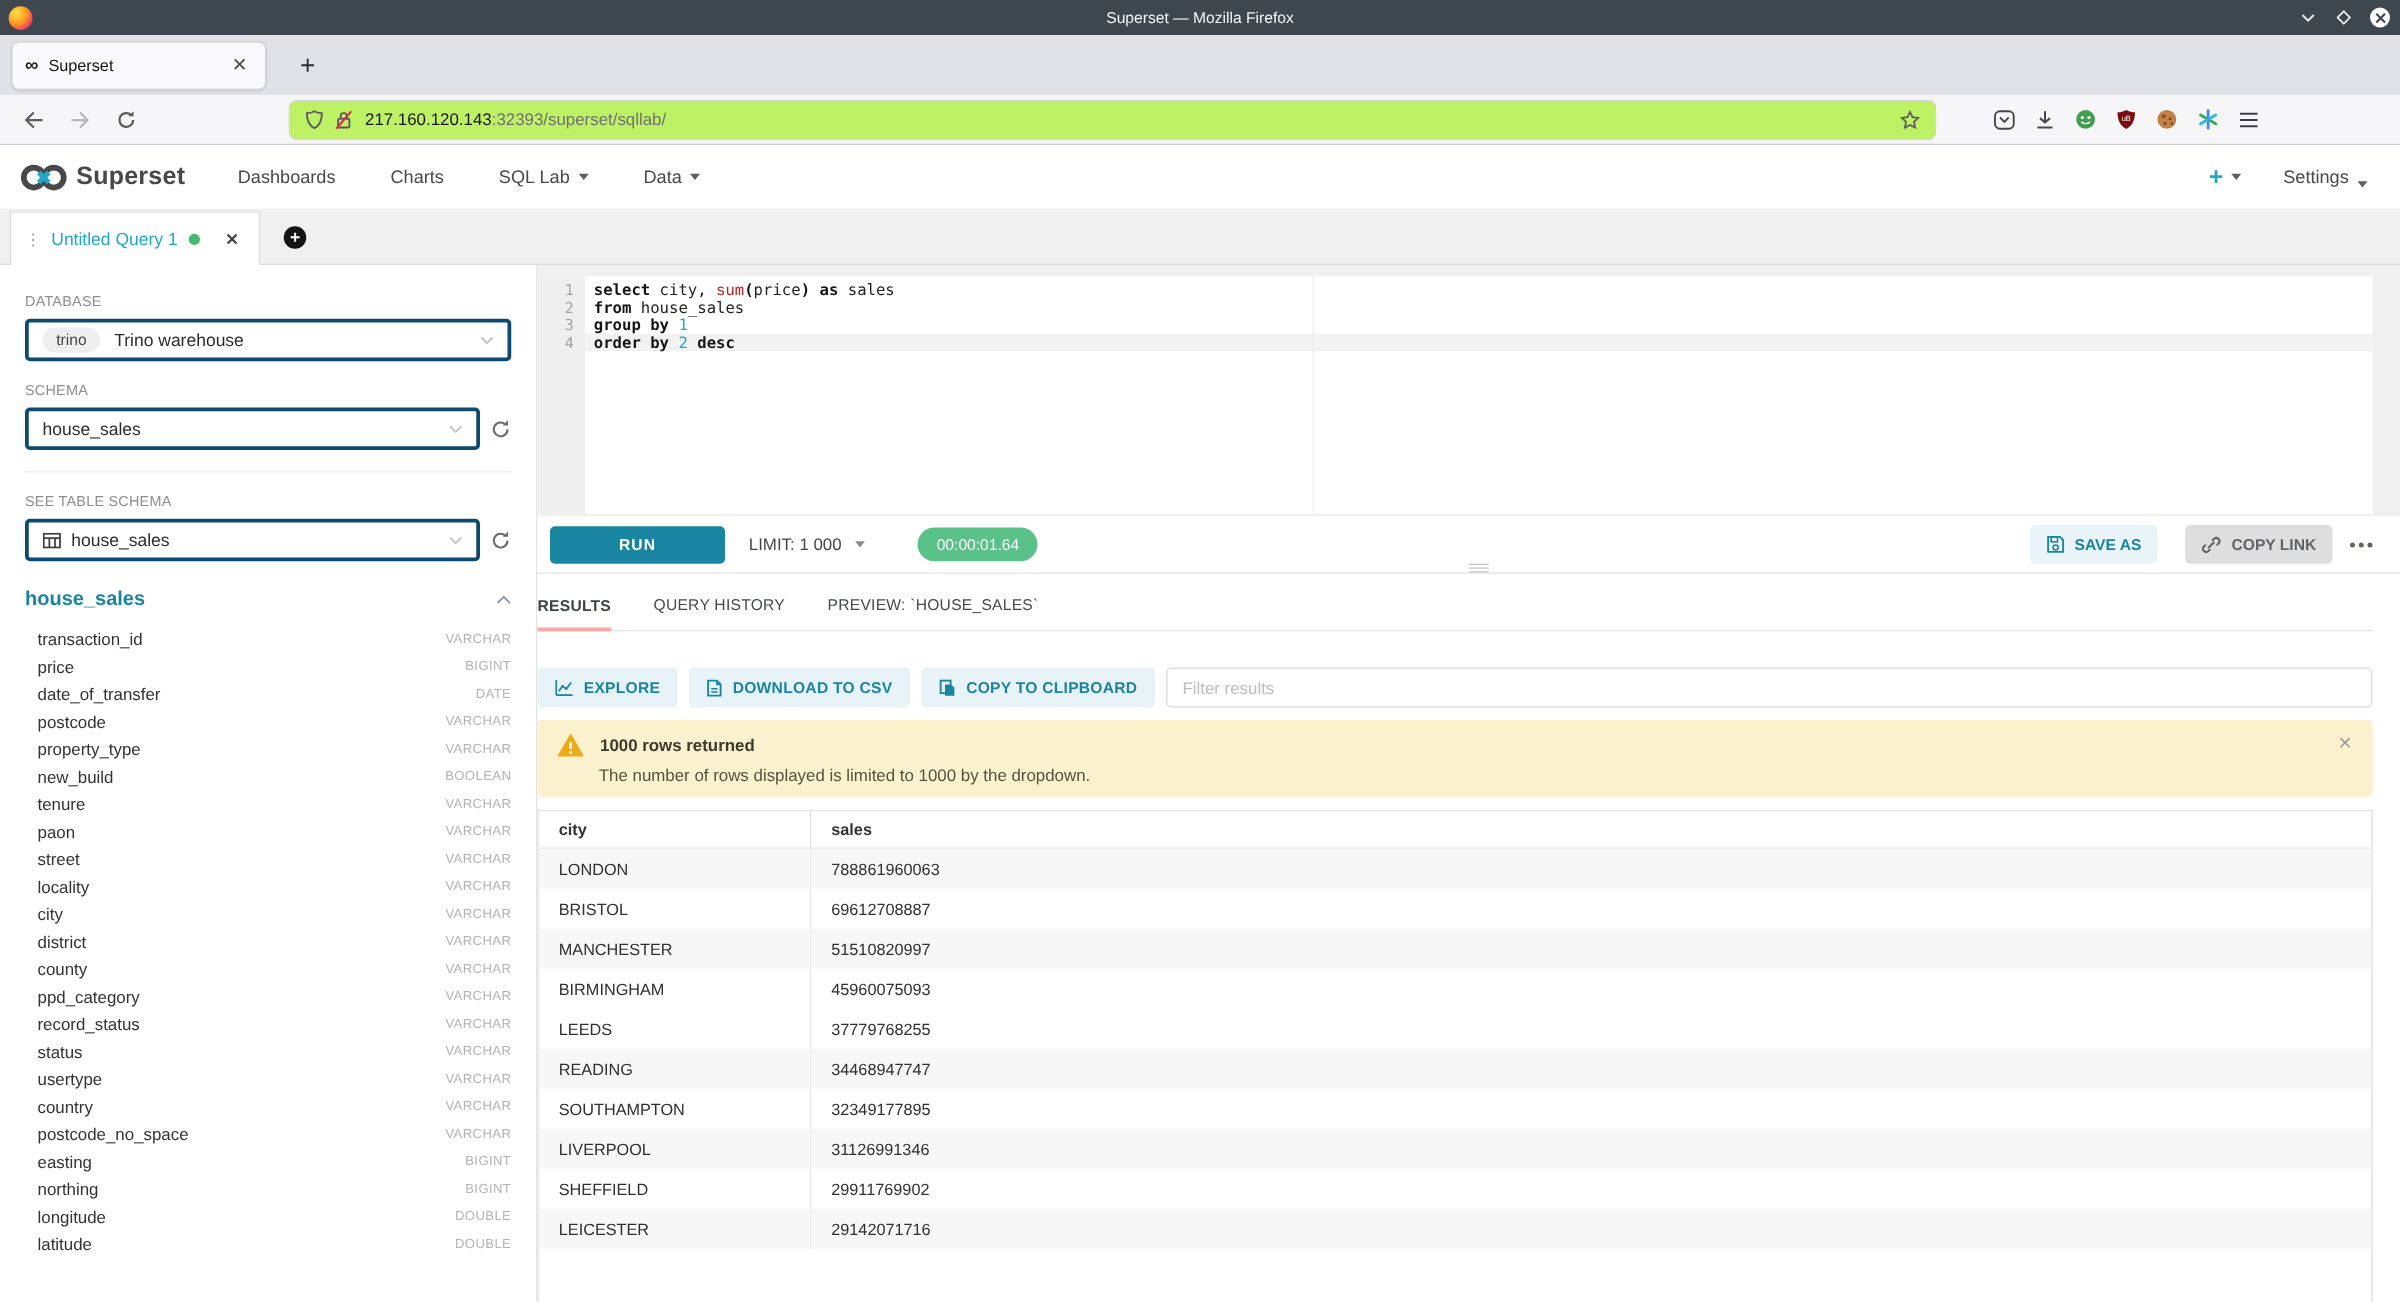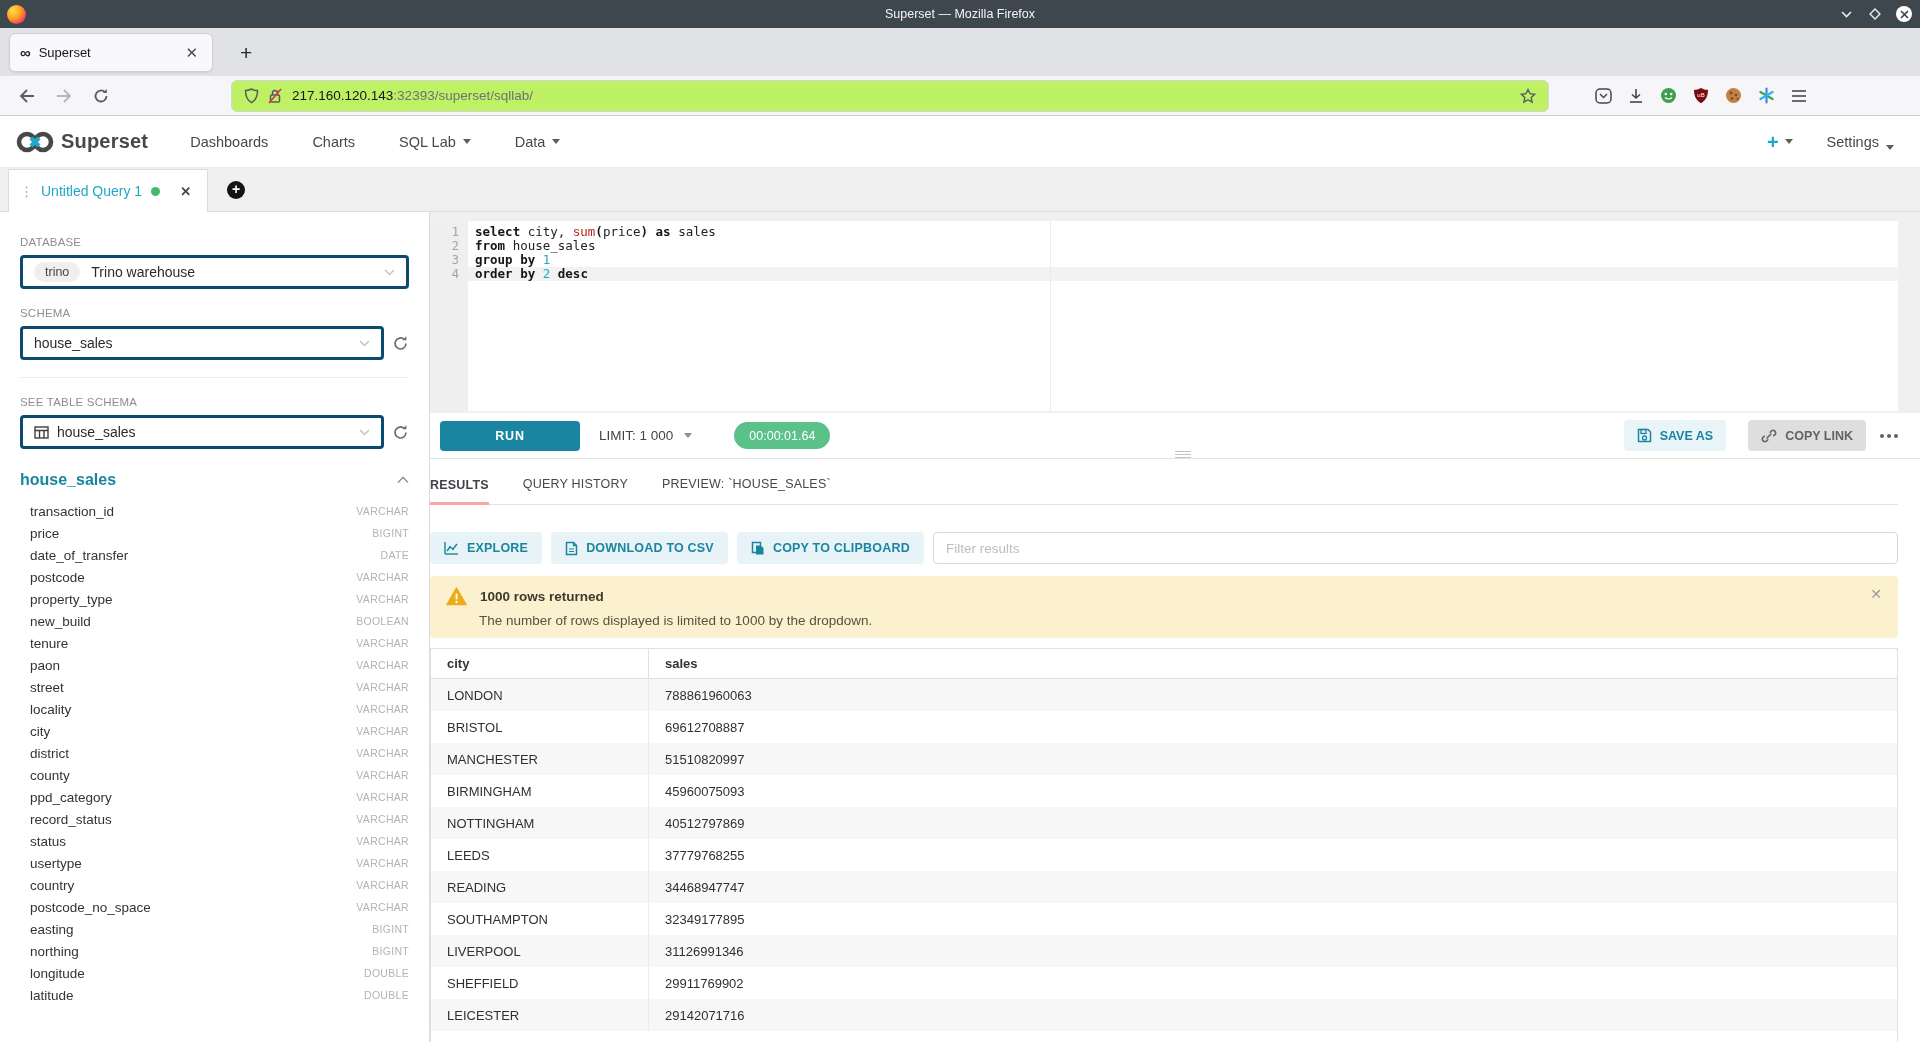--- a/index.html
+++ b/index.html
@@ -113,21 +113,21 @@
 
   .drag-handle { position:absolute; top:239px; left:50%; width:16px; }
   .drag-handle i { display:block; height:1px; background:#c4c4c4; margin-bottom:2px; }
 
   
   .res-tabs { position:absolute; left:0; top:246px; right:22px; height:47px; border-bottom:1px solid #e3e3e3;
     display:flex; align-items:flex-end; gap:34px; }
   .res-tab { font-size:12.5px; color:#45494e; padding-bottom:13px; letter-spacing:.2px; }
   .res-tab.active { border-bottom:3px solid #fca5a5; padding-bottom:10px; margin-bottom:-1px; font-weight:bold; color:#3f434a; }
 
-  .actions { position:absolute; left:0; top:336px; right:22px; height:16px; display:flex; align-items:flex-end; gap:9px; }
+  .actions { position:absolute; left:0; top:322px; right:22px; height:16px; display:flex; align-items:flex-start; gap:9px; }
   .act-btn { height:32px; border-radius:4px; background:#e8f3f8; color:#1985a0; font-size:12.5px; font-weight:bold;
     display:flex; align-items:center; padding:0 14px; gap:8px; letter-spacing:.2px; }
   .filter { flex:1; height:32px; border:1px solid #d9d9d9; border-radius:4px; padding:0 12px; font-size:13.5px; color:#333;
     font-family:"Liberation Sans",sans-serif; outline:none; }
   .filter::placeholder { color:#bdbdbd; }
 
   .banner { position:absolute; left:0; top:364px; right:22px; height:62px; background:#fbf1ce; border-radius:4px; padding:11px 16px; }
   .banner-head { display:flex; align-items:center; gap:13px; }
   .banner-title { font-size:13.5px; font-weight:bold; color:#3c3b2d; }
   .banner-body { font-size:13.5px; color:#56523c; margin:7px 0 0 33px; }
@@ -604,24 +604,20 @@
             <div class="c2">69612708887</div>
           </div>
         <div class="g-row odd">
             <div class="c1">MANCHESTER</div>
             <div class="c2">51510820997</div>
           </div>
         <div class="g-row">
             <div class="c1">BIRMINGHAM</div>
             <div class="c2">45960075093</div>
           </div>
-        <div class="g-row odd">
-            <div class="c1">NOTTINGHAM</div>
-            <div class="c2">40512797869</div>
-          </div>
         <div class="g-row">
             <div class="c1">LEEDS</div>
             <div class="c2">37779768255</div>
           </div>
         <div class="g-row odd">
             <div class="c1">READING</div>
             <div class="c2">34468947747</div>
           </div>
         <div class="g-row">
             <div class="c1">SOUTHAMPTON</div>

